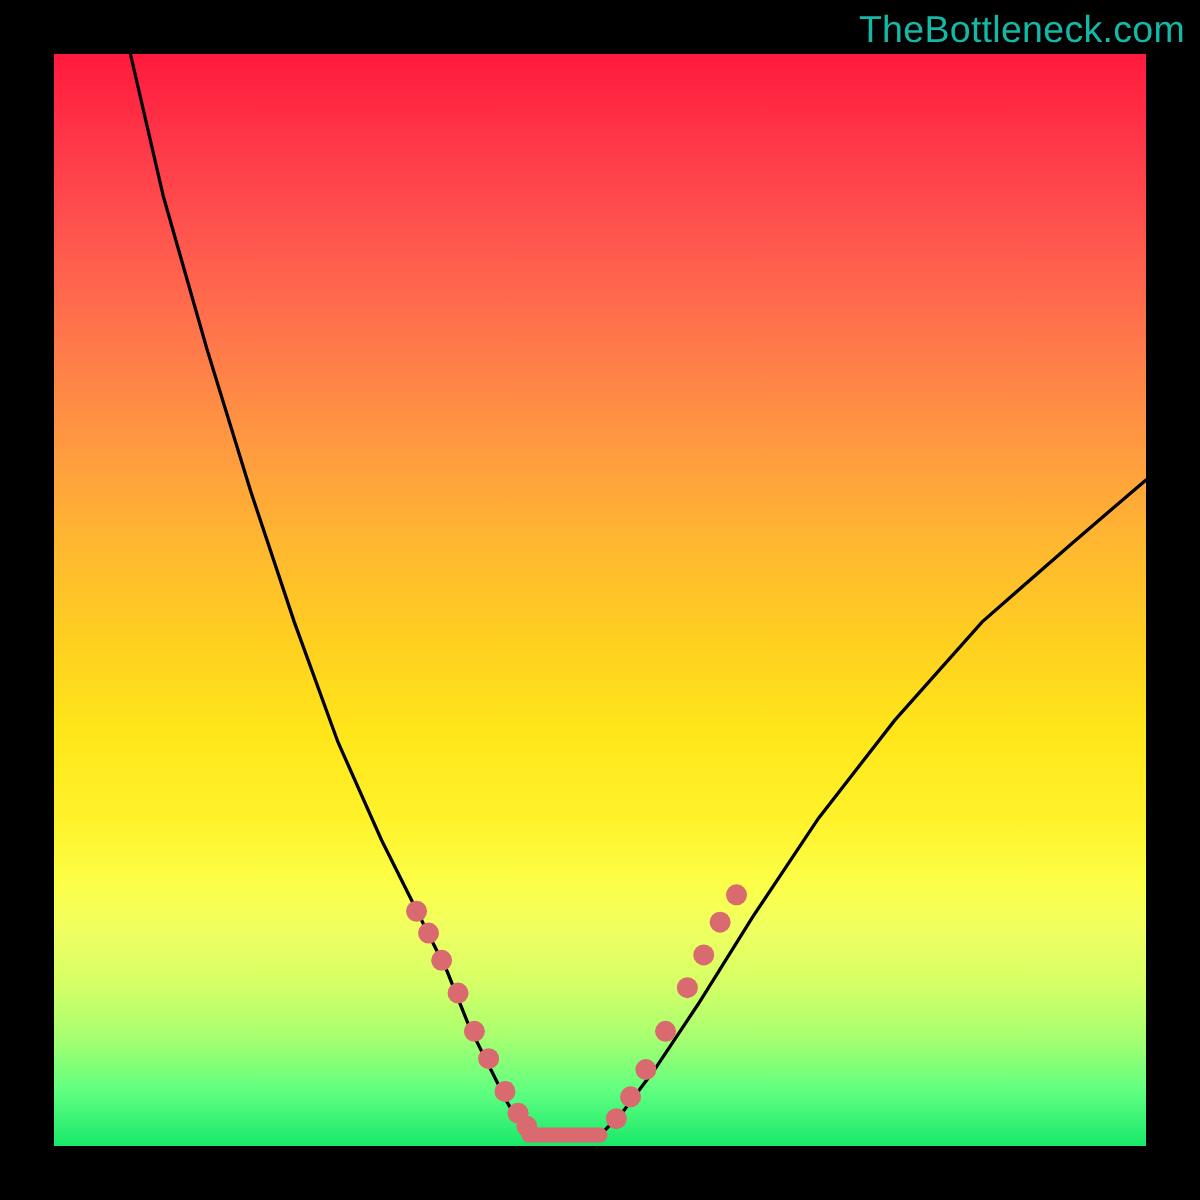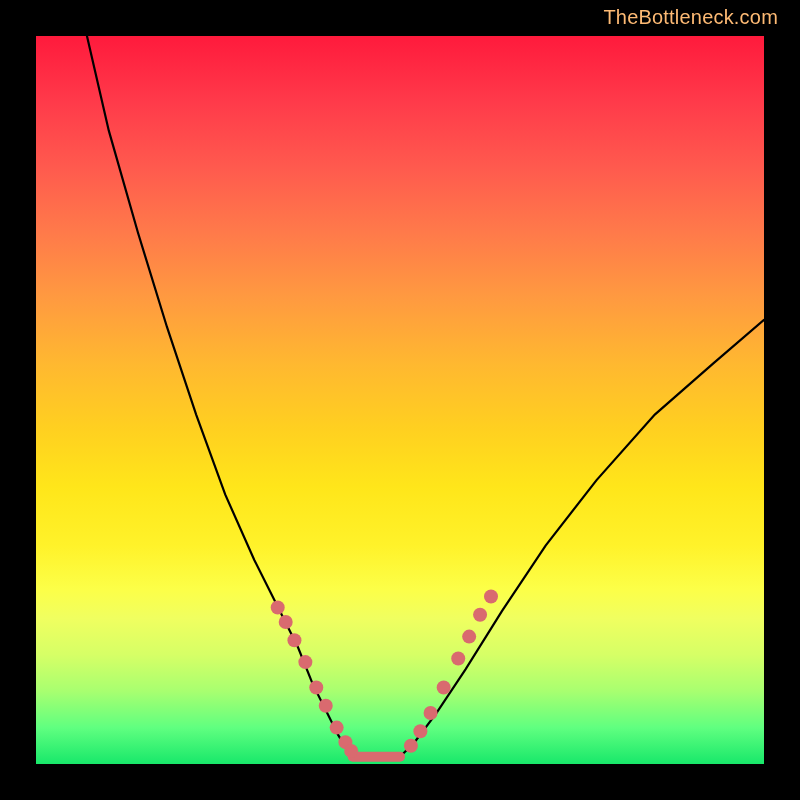--- a/index.html
+++ b/index.html
@@ -40,23 +40,23 @@
       #f0ff60 80%,
       #d6ff66 85%,
       #a8ff70 90%,
       #60ff80 95%,
       #18e86a 100%
     );
   }
   .watermark {
     position: absolute;
     top: 6px;
-    right: 22px;
-    color: #fdba74;
-    font-size: 20px;
+    right: 10px;
+    color: #14b8a6;
+    font-size: 25px;
     letter-spacing: 0.2px;
     font-weight: 500;
     user-select: none;
   }
   svg.curves {
     position: absolute;
     left: 0;
     top: 0;
     width: 728px;
     height: 728px;

